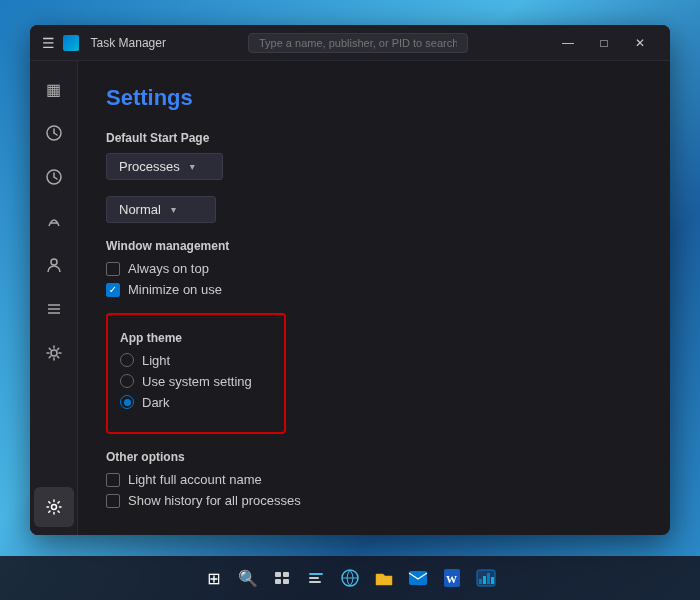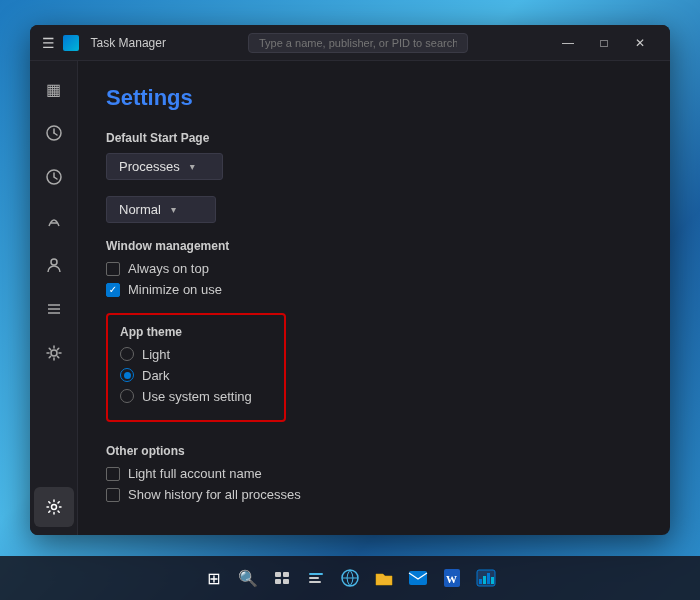--- a/index.html
+++ b/index.html
@@ -272,22 +272,22 @@
       width: 7px;
       height: 7px;
       background: #0078d4;
       border-radius: 50%;
     }
 
     
     .theme-section {
       border: 2px solid #cc0000;
       border-radius: 4px;
-      padding: 10px 12px;
-      margin-bottom: 22px;
+      padding: 16px 12px;
+      margin-bottom: 16px;
       display: inline-block;
       min-width: 180px;
     }
   </style>
 </head>
 <body>
 
 <div class="desktop-bg">
 
   <div class="window">
@@ -395,26 +395,26 @@
         </div>
 
         
         <div class="theme-section">
           <div class="section-label">App theme</div>
           <div class="radio-row">
             <div class="radio"></div>
             <span>Light</span>
           </div>
           <div class="radio-row">
+            <div class="radio"></div>
+            <span>Use system setting</span>
+          </div>
+          <div class="radio-row">
             <div class="radio selected"></div>
             <span>Dark</span>
-          </div>
-          <div class="radio-row">
-            <div class="radio"></div>
-            <span>Use system setting</span>
           </div>
         </div>
 
         
         <div class="section">
           <div class="section-label">Other options</div>
           <div class="checkbox-row">
             <div class="checkbox"></div>
             <span>Light full account name</span>
           </div>

